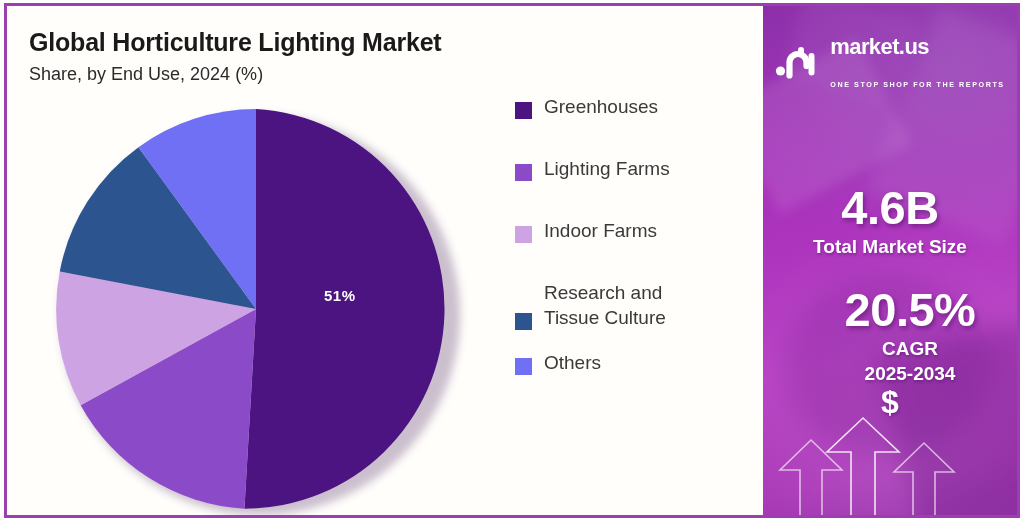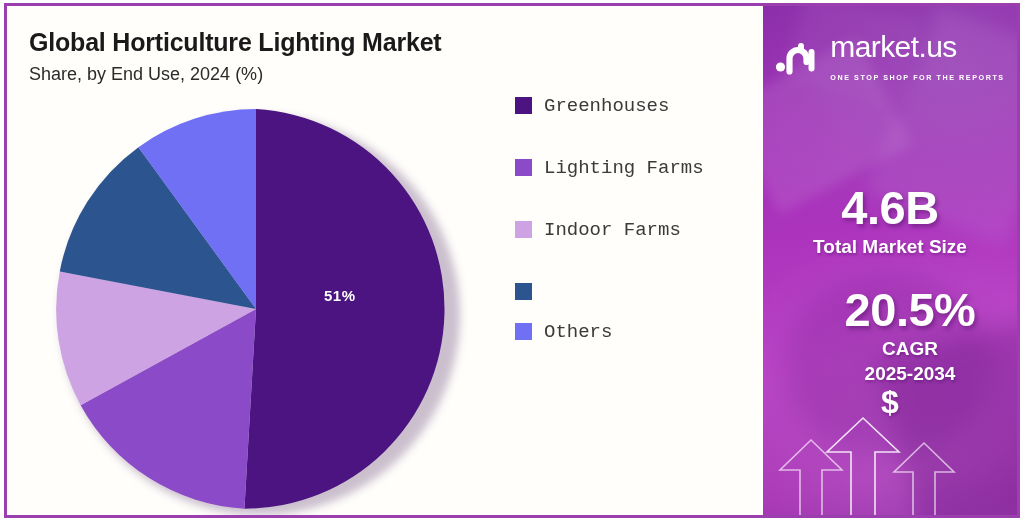--- a/index.html
+++ b/index.html
@@ -76,23 +76,22 @@
     letter-spacing:0.5px;
   }
   
   .legend{
     position:absolute;
     left:508px;top:88px;
     width:230px;
   }
   .legend-item{
     display:flex;
-    align-items:flex-start;
+    align-items:flex-end;
     margin-bottom:37px;
-    font-family:Liberation Mono, monospace;
   }
   .legend-item.two-line{margin-bottom:20px;}
   .swatch{
     width:17px;height:17px;
     flex:0 0 17px;
     margin-top:3px;
     margin-right:12px;
   }
   .legend-label{
     font-size:19px;
@@ -124,31 +123,31 @@
     display:flex;
     align-items:center;
     justify-content:center;
   }
   .logo-mark{
     width:46px;height:40px;
     margin-right:9px;
   }
   .logo-text-wrap{text-align:left;}
   .logo-text{
-    font-size:30px;
-    font-weight:normal;
+    font-size:22px;
+    font-weight:bold;
     color:#ffffff;
     letter-spacing:-0.6px;
     line-height:30px;
   }
   .logo-tagline{
     font-size:7.2px;
     color:#ffffff;
     letter-spacing:1.55px;
-    margin-top:11px;
+    margin-top:18px;
     font-weight:bold;
   }
   .stat{
     position:absolute;
     left:0;right:0;
     text-align:center;
     color:#ffffff;
   }
   .stat-value{
     font-size:47px;
@@ -220,20 +219,24 @@
           <span class="legend-label">Lighting Farms</span>
         </div>
 
         <div class="legend-item">
           <span class="swatch" style="background:#CEA3E3"></span>
           <span class="legend-label">Indoor Farms</span>
         </div>
 
         <div class="legend-item two-line">
           <span class="swatch" style="background:#2C5590"></span>
+          <span class="legend-label">
+            <span>Research and</span><br>
+            <span>Tissue Culture</span>
+          </span>
         </div>
 
         <div class="legend-item">
           <span class="swatch" style="background:#7070F5"></span>
           <span class="legend-label">Others</span>
         </div>
 
       </div>
     </div>
 

